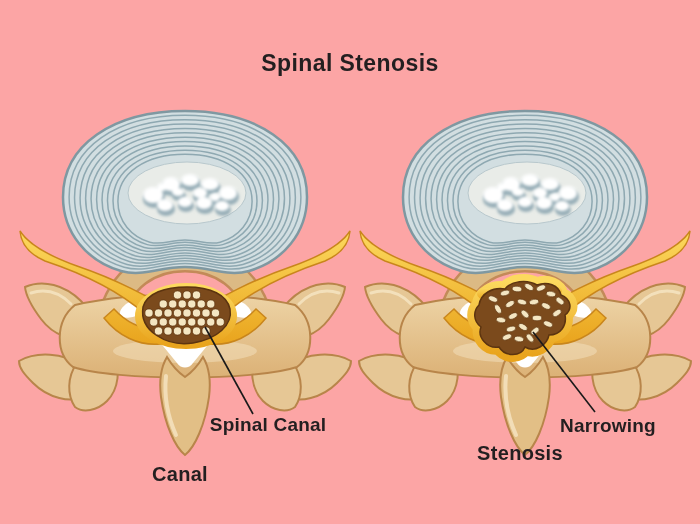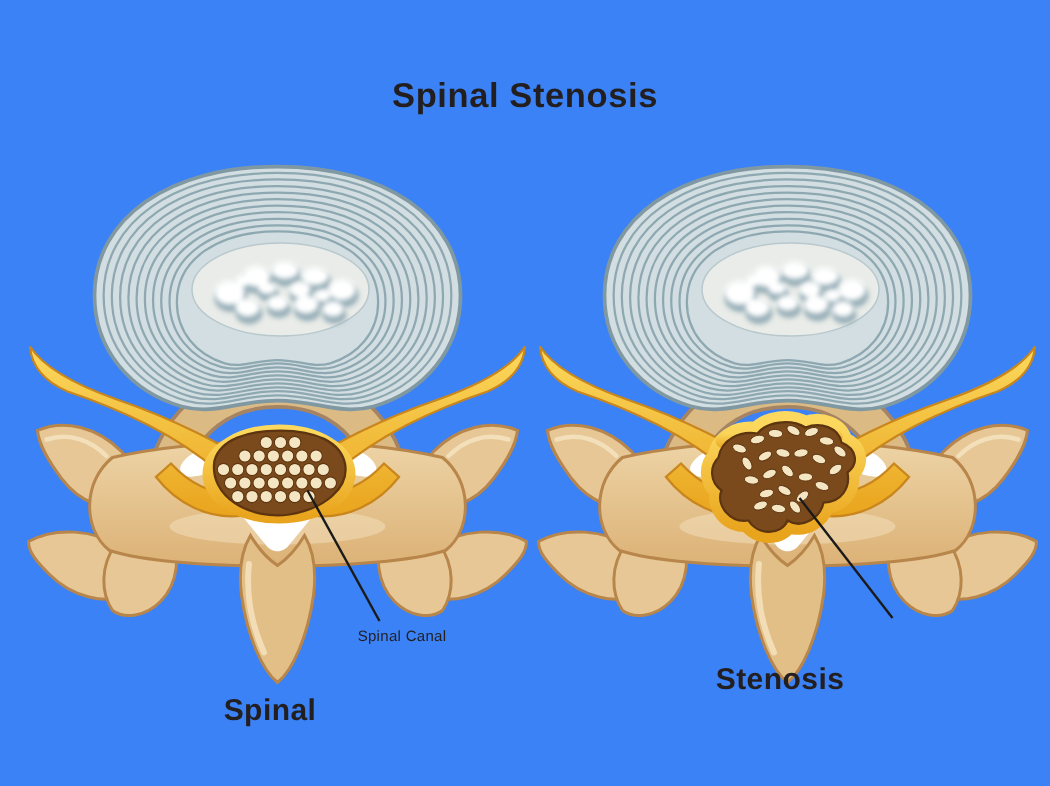--- a/index.html
+++ b/index.html
@@ -1,24 +1,24 @@
 <!DOCTYPE html>
 <html><head>
 <meta charset="utf-8">
 <style>
   html,body{margin:0;padding:0;background:#fff;}
   body{width:700px;height:524px;overflow:hidden;font-family:"Liberation Sans","DejaVu Sans",sans-serif;}
-  .canvas{position:relative;width:700px;height:524px;background:#3b82f6;}
+  .canvas{position:relative;width:700px;height:524px;background:#fca5a5;}
   .fig-title{position:absolute;left:0;top:50px;width:700px;text-align:center;
     font-size:23px;font-weight:700;letter-spacing:.4px;color:#231f20;}
   .illustration{position:absolute;top:105px;width:340px;height:390px;}
   #ill-0{left:15px;}
   #ill-1{left:355px;}
   .annotation{position:absolute;transform:translateX(-50%);text-align:center;
-    font-size:10px;line-height:14.5px;color:#231f20;font-weight:400;letter-spacing:.2px;white-space:nowrap;}
+    font-size:19px;line-height:14.5px;color:#231f20;font-weight:700;letter-spacing:.2px;white-space:nowrap;}
   .annotation span{display:block;}
   #ann-0{left:268px;top:418px;}
   #ann-1{left:608px;top:419px;}
   .caption{position:absolute;transform:translateX(-50%);font-size:20px;color:#231f20;
     font-weight:600;letter-spacing:.3px;white-space:nowrap;}
   #cap-0{left:180px;top:463px;}
   #cap-1{left:520px;top:442px;}
   svg{display:block;}
 </style>
 </head>
@@ -298,17 +298,18 @@
       <line x1="178" y1="227" x2="240" y2="307" stroke="#1a1a1a" stroke-width="1.6"></line>
         </g>
   </svg>
     </div>
 
   <div class="annotation" id="ann-0">
     <span>Spinal Canal</span>
     <span></span>
   </div>
   <div class="annotation" id="ann-1">
+    <span>Narrowing</span>
   </div>
 
-  <div class="caption" id="cap-0">Spinal</div>
+  <div class="caption" id="cap-0">Canal</div>
   <div class="caption" id="cap-1">Stenosis</div>
 </div>
 
 </body></html>

